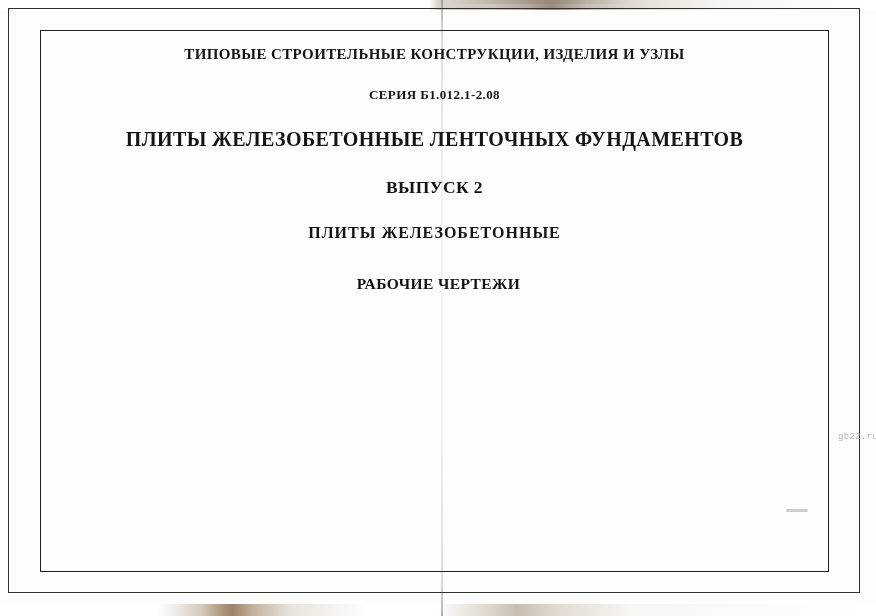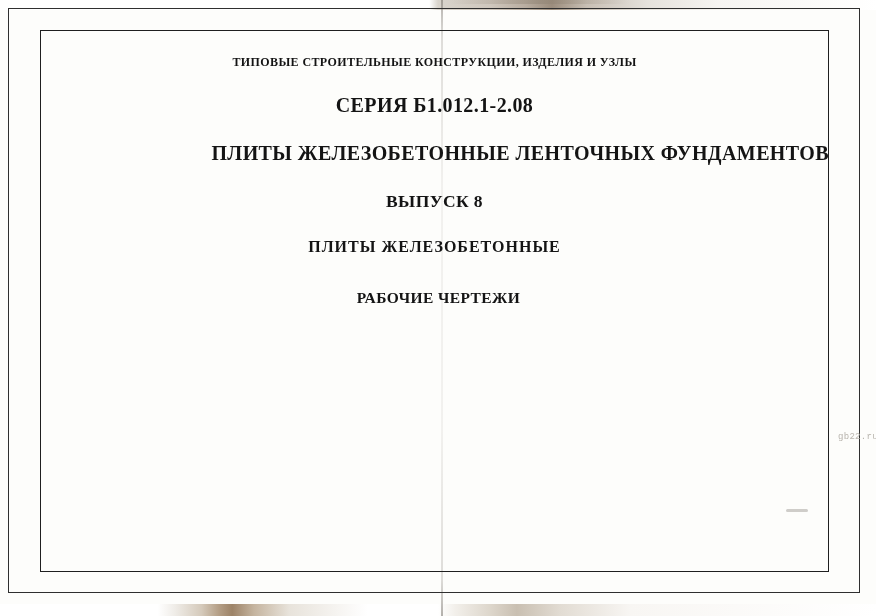--- a/index.html
+++ b/index.html
@@ -99,23 +99,23 @@
     top: 30px;
     width: 789px;
     text-align: center;
     color: #141414;
   }
   .line {
     font-weight: bold;
     letter-spacing: 0.4px;
     white-space: nowrap;
   }
-  .l1 { font-size: 12px; margin-top: 25px; }
-  .l2 { font-size: 20px;   margin-top: 24px; }
-  .l3 { font-size: 20px;   margin-top: 25px; text-align: right; }
+  .l1 { font-size: 15px; margin-top: 16px; }
+  .l2 { font-size: 13px;   margin-top: 24px; }
+  .l3 { font-size: 20px;   margin-top: 25px; }
   .l4 { font-size: 17.5px; margin-top: 26px; }
   .l5 { font-size: 16px;   margin-top: 26px; letter-spacing: 1px; }
   .l6 { font-size: 15.5px; margin-top: 33px; padding-left: 8px; }
 
   
   .watermark {
     position: absolute;
     left: 838px;
     top: 432px;
     font-family: Liberation Mono, monospace;
@@ -154,21 +154,21 @@
   <div class="edge-band-bottom"></div>
   <div class="gutter"></div>
 
   <div class="frame-outer"></div>
   <div class="frame-inner"></div>
 
   <div class="titleblock">
     <div class="line l1">ТИПОВЫЕ СТРОИТЕЛЬНЫЕ КОНСТРУКЦИИ, ИЗДЕЛИЯ И УЗЛЫ</div>
     <div class="line l2">СЕРИЯ Б1.012.1-2.08</div>
     <div class="line l3">ПЛИТЫ ЖЕЛЕЗОБЕТОННЫЕ ЛЕНТОЧНЫХ ФУНДАМЕНТОВ</div>
-    <div class="line l4">ВЫПУСК 8</div>
+    <div class="line l4">ВЫПУСК 2</div>
     <div class="line l5">ПЛИТЫ  ЖЕЛЕЗОБЕТОННЫЕ</div>
     <div class="line l6">РАБОЧИЕ ЧЕРТЕЖИ</div>
   </div>
 
   <div class="smudge-a"></div>
   <div class="watermark">gb22.ru</div>
 
 </div>
 
 </body></html>

